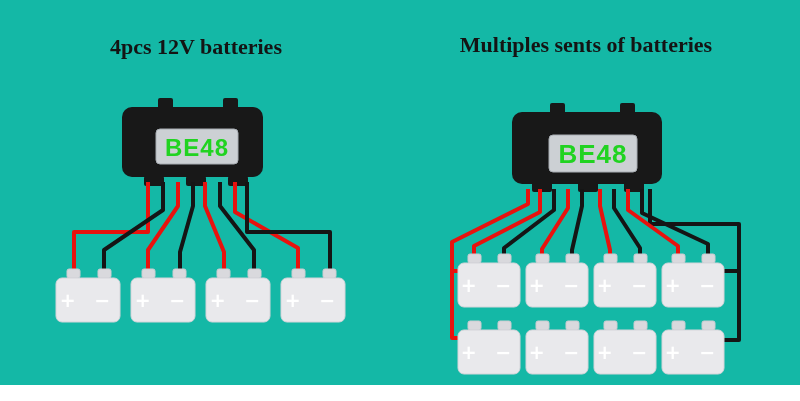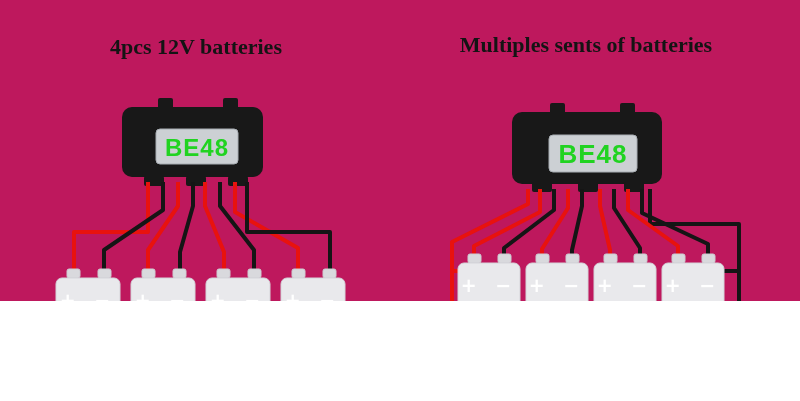--- a/index.html
+++ b/index.html
@@ -1,18 +1,18 @@
 <!DOCTYPE html>
 <html><head>
 <meta charset="utf-8">
 <style>
   * { margin: 0; padding: 0; box-sizing: border-box; }
   html, body { background: #ffffff; }
   body { font-family: "Liberation Sans", sans-serif; }
-  .canvas { width: 800px; height: 301px; background: #be185d; position: relative; overflow: hidden; }
+  .canvas { width: 800px; height: 385px; background: #14b8a6; position: relative; overflow: hidden; }
   svg { display: block; }
   .title { font-family: "Liberation Serif", serif; font-weight: bold; font-size: 22px; fill: #141414; }
   .be48 { font-family: "Liberation Sans", sans-serif; font-weight: bold; font-size: 24px; letter-spacing: 1px; }
   .be48-lg { font-size: 26px; }
   .wire { fill: none; stroke-width: 4; stroke-linejoin: round; stroke-linecap: square; }
   .nub { stroke: none; }
   .screen { stroke: #a8adb3; stroke-width: 1; }
   .bat-body { stroke: #d5d5da; stroke-width: 1; }
   .bat-term { stroke: #cdcdd2; stroke-width: 1; }
   .bat-text { font-family: "DejaVu Sans", sans-serif; font-weight: bold; font-size: 19px; letter-spacing: 6px; }

